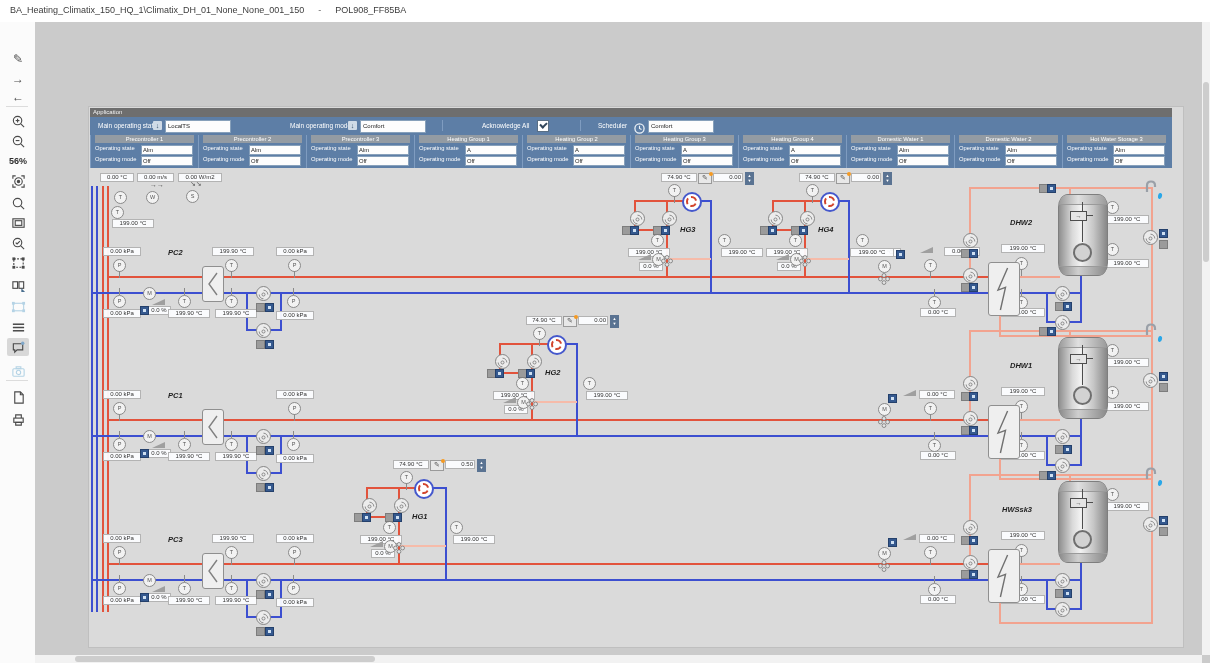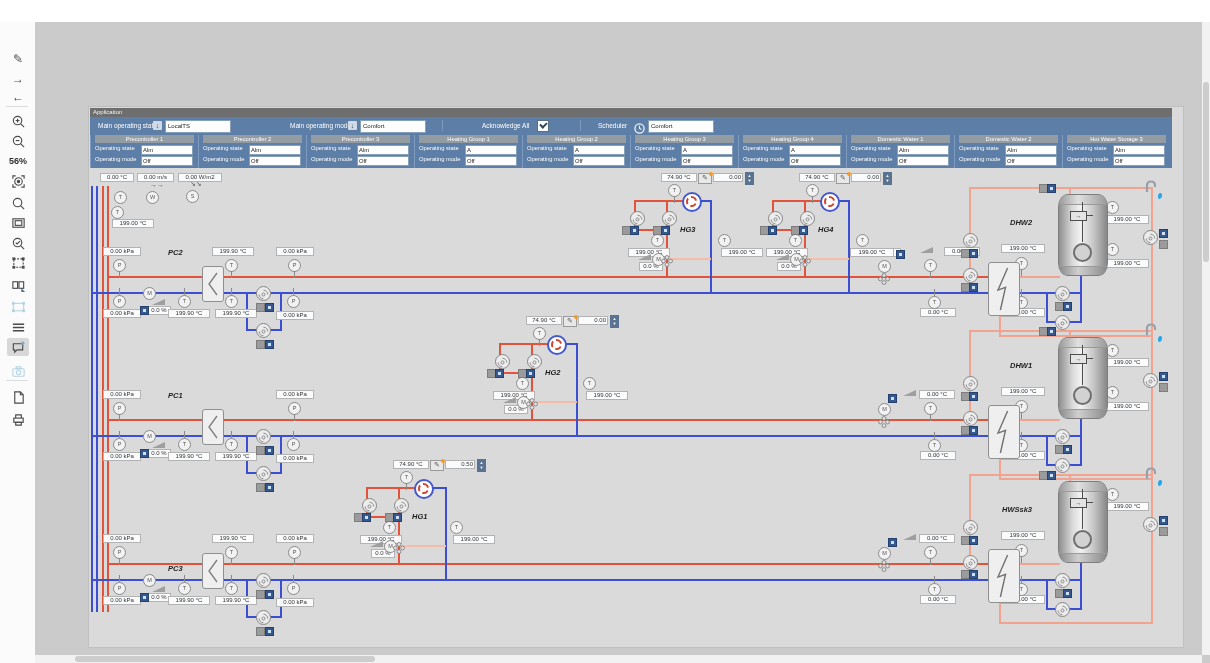--- a/index.html
+++ b/index.html
@@ -70,20 +70,25 @@
   .drop{position:absolute;width:4px;height:6px;background:#2aa7e8;border-radius:50% 50% 50% 50%/40% 40% 60% 60%;transform:rotate(14deg);}
   .pencil{position:absolute;width:12px;height:9px;background:#e8e8e8;border:1px solid #9a9a9a;font-size:7px;line-height:8px;text-align:center;color:#555;}
   .pencil::after{content:"";position:absolute;right:-2px;top:-2px;width:4px;height:4px;border-radius:50%;background:#f59a23;}
   .spinner{position:absolute;width:9px;height:12px;background:#5a7392;color:#fff;font-size:4px;line-height:5px;text-align:center;padding-top:1px;}
   .warrow{position:absolute;font-size:7px;color:#555;}
 </style>
 </head>
 <body>
 
 <div id="stage">
+  <div id="titlebar">
+    <div class="t">
+      <span>BA_Heating_Climatix_150_HQ_1\Climatix_DH_01_None_None_001_150</span><span class="sep">-</span><span>POL908_FF85BA</span>
+    </div>
+  </div>
 
   <div id="toolbar">
       <div class="tb-item" style="top: 28px;">
         <span class="tb-char">✎</span>
       </div>
       <div class="tb-item" style="top: 48px;">
         <span class="tb-char">→</span>
       </div>
       <div class="tb-item" style="top: 66px;">
         <span class="tb-char">←</span>
@@ -441,21 +446,21 @@
       <div class="vbox" style="left: 1001px; top: 451px; min-width: 40px;">199.00 °C</div>
       <div class="vbox" style="left: 1105px; top: 358px; min-width: 40px;">199.00 °C</div>
       <div class="vbox" style="left: 1105px; top: 402px; min-width: 40px;">199.00 °C</div>
       <div class="vbox" style="left: 919px; top: 534px; min-width: 32px;">0.00 °C</div>
       <div class="vbox" style="left: 920px; top: 595px; min-width: 32px;">0.00 °C</div>
       <div class="vbox" style="left: 1001px; top: 531px; min-width: 40px;">199.00 °C</div>
       <div class="vbox" style="left: 1001px; top: 595px; min-width: 40px;">199.00 °C</div>
       <div class="vbox" style="left: 1105px; top: 502px; min-width: 40px;">199.00 °C</div>
       <div class="dlabel" style="left: 168px; top: 248px;">PC2</div>
       <div class="dlabel" style="left: 168px; top: 391px;">PC1</div>
-      <div class="dlabel" style="left: 168px; top: 535px; margin-top: 29px;">PC3</div>
+      <div class="dlabel" style="left: 168px; top: 535px;">PC3</div>
       <div class="dlabel" style="left: 412px; top: 512px;">HG1</div>
       <div class="dlabel" style="left: 545px; top: 368px;">HG2</div>
       <div class="dlabel" style="left: 680px; top: 225px;">HG3</div>
       <div class="dlabel" style="left: 818px; top: 225px;">HG4</div>
       <div class="dlabel" style="left: 1010px; top: 218px;">DHW2</div>
       <div class="dlabel" style="left: 1010px; top: 361px;">DHW1</div>
       <div class="dlabel" style="left: 1002px; top: 505px;">HWSsk3</div>
       <div class="sensor" style="left: 117px; top: 212px;">T</div>
       <div class="sensor stem-d" style="left: 119px; top: 265px;">P</div>
       <div class="sensor stem-d" style="left: 231px; top: 265px;">T</div>

